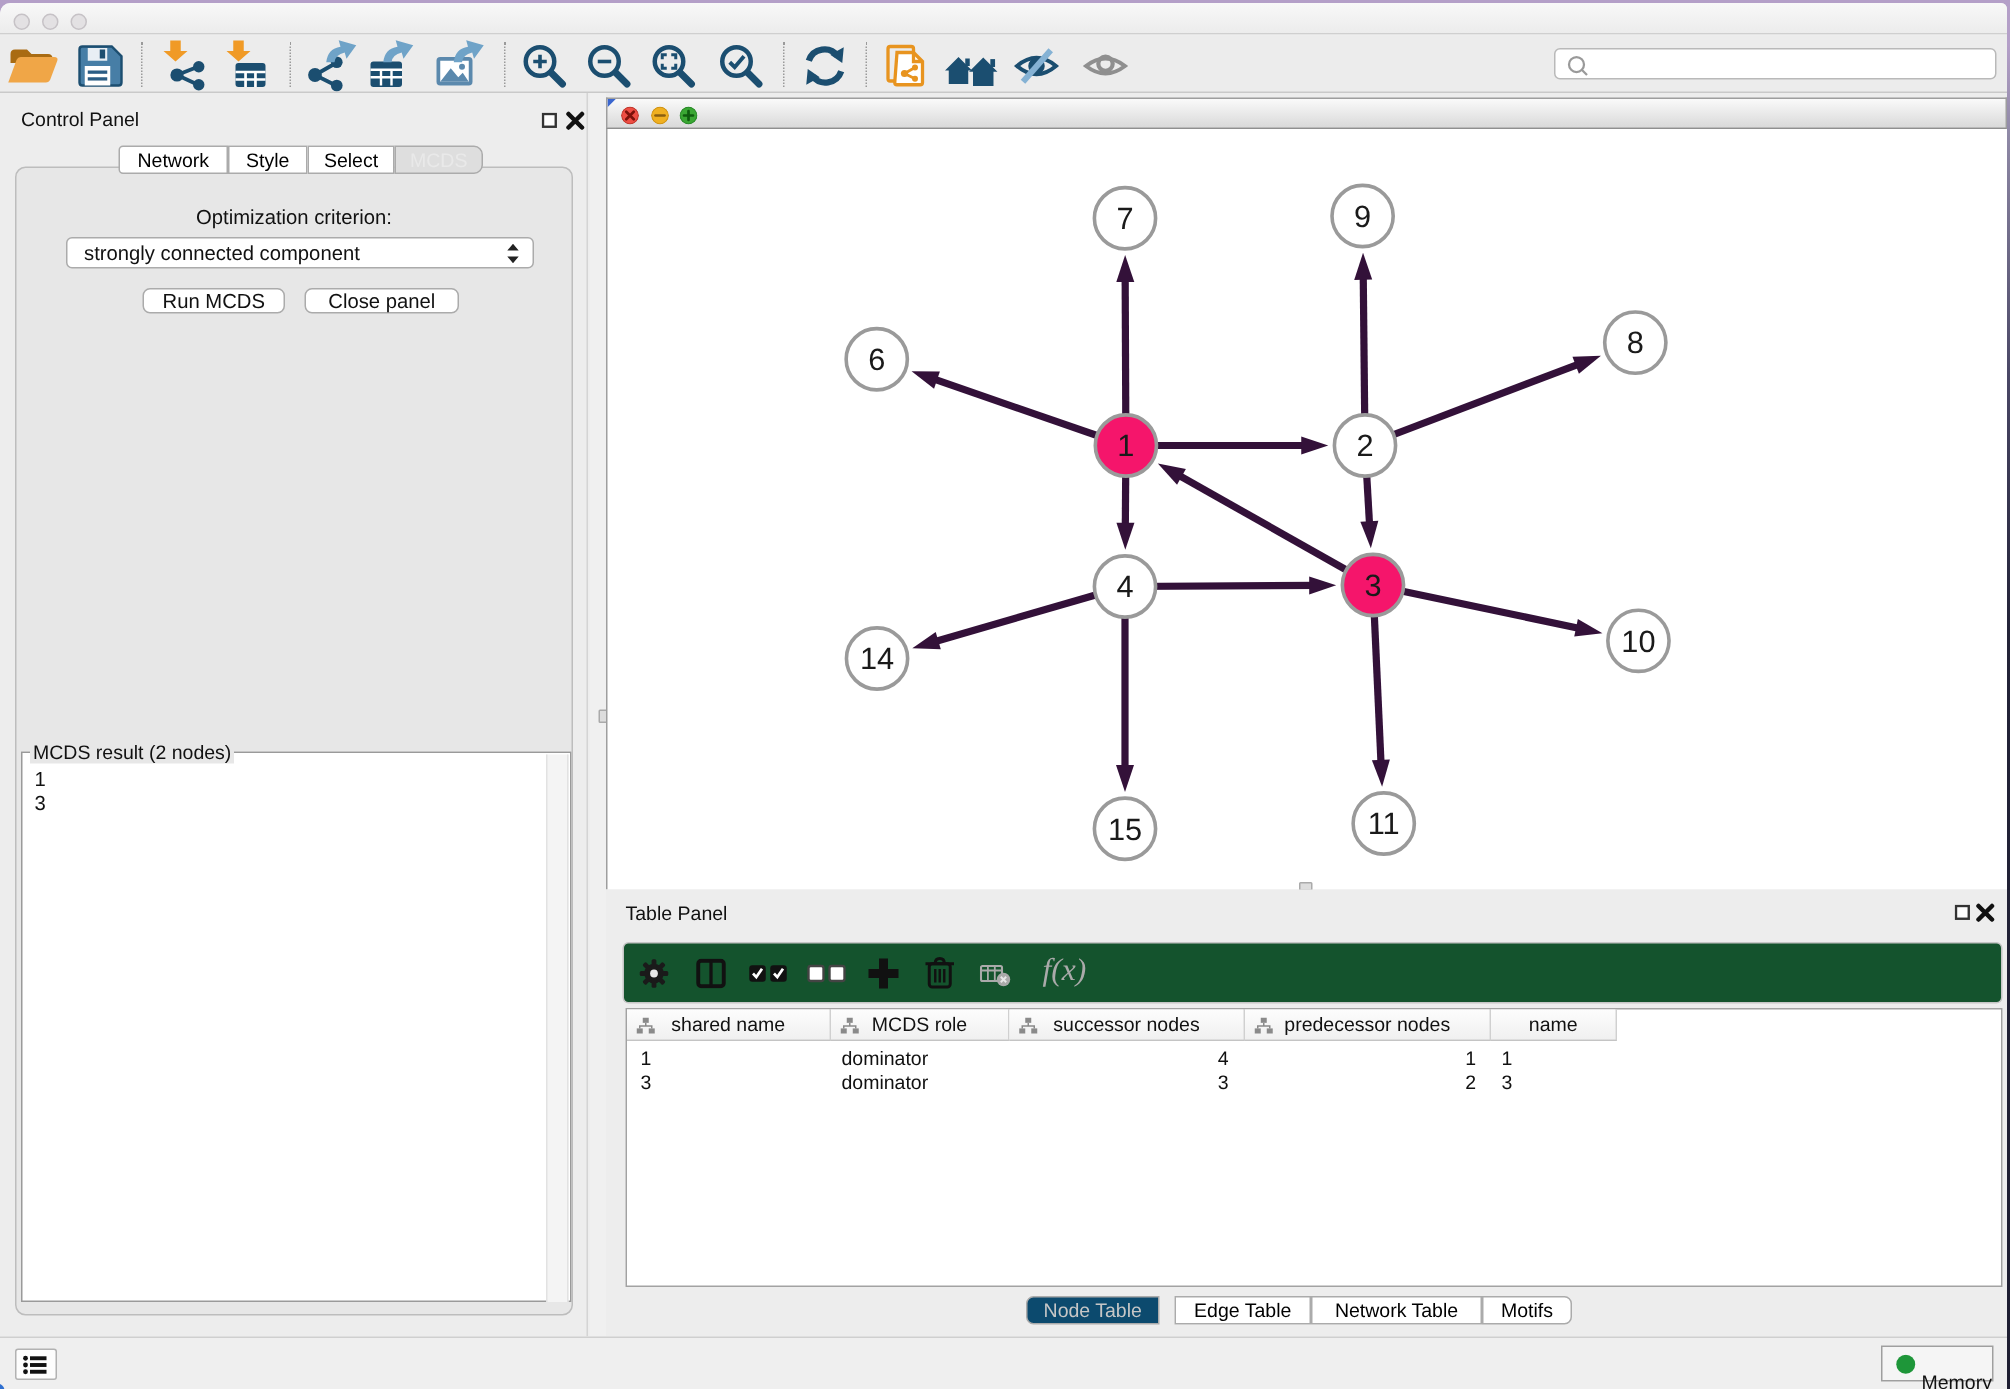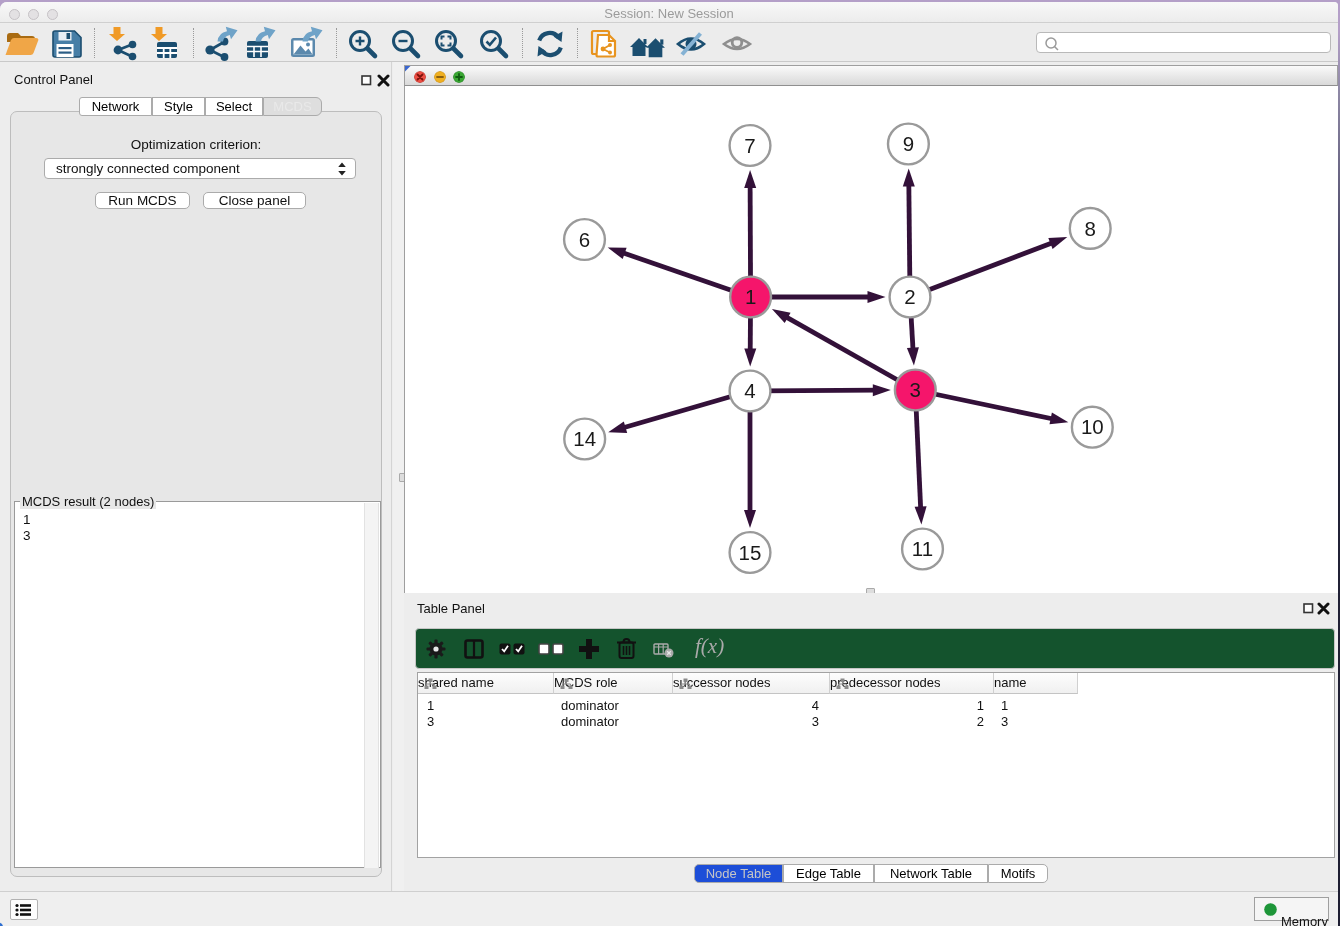--- a/index.html
+++ b/index.html
@@ -28,35 +28,34 @@
 #netwin{position:absolute;left:404px;top:65px;width:934px;height:528px}
 #nettb{position:absolute;left:0;top:0;width:934px;height:21px;background:linear-gradient(#fafafa,#d9d9d9);border:1px solid #9e9e9e;border-bottom:1px solid #8f8f8f}
 #nettitle{position:absolute;left:0;top:3px;width:100%;text-align:center;font-size:13px;font-weight:700;color:#1a1a1a}
 .wl{position:absolute;top:4.5px;width:12px;height:12px;border-radius:50%}
 #netcanvas{position:absolute;left:0;top:21px;width:934px;height:507px;background:#fff;border-left:1px solid #9e9e9e}
 #hgrip{position:absolute;left:866px;top:588px;width:9px;height:6px;background:#ddd;border:1px solid #aaa;border-radius:1px}
 #tpanel{position:absolute;left:404px;top:593px;width:934px;height:298px;background:#ededed}
 #tphead{position:absolute;left:13px;top:8px;font-size:13px;color:#111}
 #tptools{position:absolute;left:11px;top:35px;width:920px;height:41px;background:#14532d;border:1px solid #c6c6c6;border-radius:4px}
 #ttable{position:absolute;left:13px;top:79px;width:918px;height:186px;background:#fff;border:1px solid #a2a2a2}
-.th{position:absolute;top:0;height:21px;background:linear-gradient(#fdfdfd,#f0f0f0);border-right:1px solid #d0d0d0;border-bottom:1px solid #c4c4c4;font-size:13px;line-height:20px;color:#111}
+.th{position:absolute;top:0;height:21px;background:linear-gradient(#fdfdfd,#f0f0f0);border-right:1px solid #d0d0d0;border-bottom:1px solid #c4c4c4;font-size:13px;text-align:center;line-height:20px;color:#111}
 .td{position:absolute;font-size:13px;color:#111;height:16px;line-height:16px}
 .btab{position:absolute;top:271px;height:19px;border:1px solid #ababab;font-size:13px;text-align:center;line-height:17px;background:#fff;color:#000}
 #statusbar{position:absolute;left:0;top:891px;width:1338px;height:35px;background:#efefef;border-top:1px solid #cfcfcf}
 #listbtn{position:absolute;left:10px;top:899px;width:28px;height:21px;background:#fdfdfd;border:1px solid #b2b2b2;border-radius:2px}
 #membtn{position:absolute;left:1254px;top:897px;width:75px;height:24px;background:#f5f5f5;border:1px solid #9f9f9f;font-size:13px;color:#111}
 </style></head>
 <body>
 <div id="desktop" style="position:absolute;left:0;top:0;width:1340px;height:926px;background:linear-gradient(#b49fc8 0px,#b49fc8 30px,#8f89a6 90px,#4a4766 250px,#232338 420px,#1d1d31 926px)"></div>
 <div id="app"></div>
 <div id="titlebar">
   <div class="tl" style="left:9px"></div>
   <div class="tl" style="left:28px"></div>
   <div class="tl" style="left:47px"></div>
-  <div id="title">Session: New Session</div>
 </div>
 
 <div id="toolbar">
     <div class="sep" style="left:94px"></div>
     <div class="sep" style="left:193px"></div>
     <div class="sep" style="left:336px"></div>
     <div class="sep" style="left:522px"></div>
     <div class="sep" style="left:577px"></div>
     <svg class="abs" style="left:4px;top:2px" width="36" height="36" viewBox="0 0 36 36">
       <path d="M3 10 q0 -3 3 -3 h8 l3 3 h11 q3 0 3 3 v3 h-28 z" fill="#a96b12"></path>
@@ -372,21 +371,21 @@
       <div class="td" style="left:143px;top:25px">dominator</div>
       <div class="td" style="left:255px;top:25px;width:146px;text-align:right">4</div>
       <div class="td" style="left:412px;top:25px;width:154px;text-align:right">1</div>
       <div class="td" style="left:583px;top:25px">1</div>
       <div class="td" style="left:9px;top:41px">3</div>
       <div class="td" style="left:143px;top:41px">dominator</div>
       <div class="td" style="left:255px;top:41px;width:146px;text-align:right">3</div>
       <div class="td" style="left:412px;top:41px;width:154px;text-align:right">2</div>
       <div class="td" style="left:583px;top:41px">3</div>
     </div>
-    <div class="btab" style="left:290px;width:89px;background:#1d4ed8;color:#c6c6c6;border-radius:5px 0 0 5px">Node Table</div>
+    <div class="btab" style="left:280px;width:89px;background:#0c4a6e;color:#c6c6c6;border-radius:5px 0 0 5px">Node Table</div>
     <div class="btab" style="left:379px;width:91px;background:#fff;color:#000">Edge Table</div>
     <div class="btab" style="left:470px;width:114px;background:#fff;color:#000">Network Table</div>
     <div class="btab" style="left:584px;width:60px;background:#fff;color:#000;border-radius:0 5px 5px 0">Motifs</div>
   </div>
 <div id="statusbar"></div>
 <div id="listbtn">
     <svg width="18" height="14" style="position:absolute;left:4px;top:3px">
       <g fill="#111">
         <circle cx="2" cy="2.5" r="1.6"></circle>
         <circle cx="2" cy="7" r="1.6"></circle>

